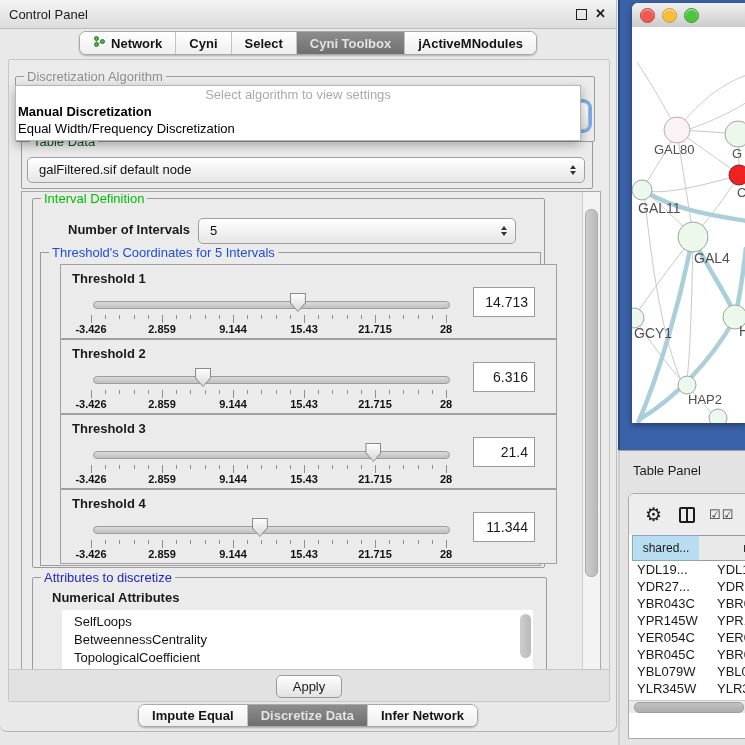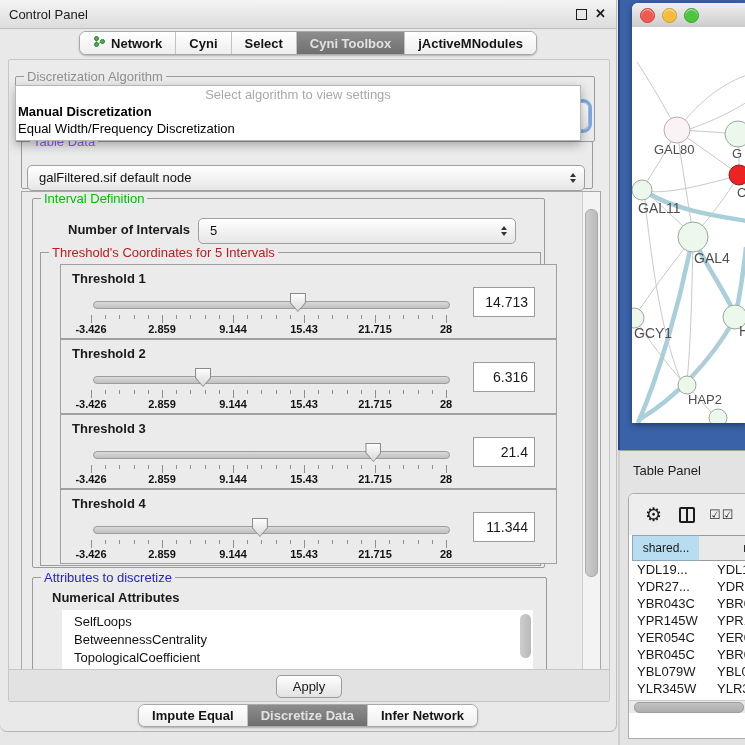--- a/index.html
+++ b/index.html
@@ -45,43 +45,43 @@
 
   
   .popup{position:absolute;left:6px;top:25px;width:564px;height:54px;background:#ffffff;
          border:1px solid #b6b6b6;box-shadow:0 4px 10px rgba(0,0,0,.3);z-index:20;}
   .popup-placeholder{height:17px;line-height:17px;text-align:center;color:#a9a9a9;font-size:13px;}
   .popup-opt{height:17px;line-height:17px;padding-left:2px;font-size:13px;color:#000;}
   .popup-opt.bold{font-weight:bold;}
 
   
   #tabledata-group{left:12px;top:81px;width:570px;height:46px;}
-  #tabledata-group .group-legend{color:#8b5cf6;text-align:center;}
+  #tabledata-group .group-legend{color:#14532d;text-align:center;}
 
   .combo{position:absolute;height:24px;border:1px solid #9f9f9f;border-radius:5px;
          background:linear-gradient(#ffffff,#e6e6e6);box-shadow:inset 0 1px 0 #fff;}
   .combo .combo-text{position:absolute;left:11px;top:4px;font-size:13px;color:#111;white-space:nowrap;}
   .spinner{position:absolute;right:8px;top:50%;transform:translateY(-50%);display:flex;flex-direction:column;gap:2px;}
   .sp-up{width:0;height:0;border-left:3.5px solid transparent;border-right:3.5px solid transparent;border-bottom:4px solid #333;}
   .sp-dn{width:0;height:0;border-left:3.5px solid transparent;border-right:3.5px solid transparent;border-top:4px solid #333;}
-  #tabledata-combo{left:18px;top:105px;width:556px;}
+  #tabledata-combo{left:18px;top:97px;width:556px;}
 
   
   .scrollpane{position:absolute;left:12px;top:131px;width:578px;height:478px;border:1px solid #a8a8a8;
               background:#ebebeb;overflow:hidden;}
   .vscroll{position:absolute;right:0;top:0;bottom:0;width:17px;background:#f3f3f3;border-left:1px solid #cfcfcf;}
   .vscroll-thumb{position:absolute;left:2px;width:11px;border-radius:6px;
                  background:linear-gradient(90deg,#cdcdcd,#b9b9b9);border:1px solid #aaa;}
 
   #interval-group{left:10px;top:6px;width:511px;height:368px;}
   #interval-group > .group-legend{color:#00c000;}
   #noi-label{position:absolute;left:46px;top:30px;font-weight:bold;}
   #noi-combo{left:176px;top:26px;width:316px;}
   #thr-group{position:absolute;left:18px;top:60px;width:499px;height:312px;border:1px solid #9b9b9b;}
-  #thr-group .group-legend{color:#b91c1c;}
+  #thr-group .group-legend{color:#1d4ed8;}
 
   .thr-box{position:absolute;left:38px;width:475px;height:73px;border:1px solid #a0a0a0;background:#ebebeb;padding-left:20px;}
   .thr-label{position:absolute;left:11px;top:6px;font-weight:bold;font-size:13px;}
   .track{position:absolute;left:32px;top:36px;width:355px;height:6px;border-radius:4px;
          background:linear-gradient(#dadada,#c0c0c0);border:1px solid #9d9d9d;}
   .thumb{position:absolute;width:16px;height:19px;top:28px;}
   .t-o{position:absolute;inset:0;background:#8a8a8a;clip-path:polygon(0 0,100% 0,100% 52%,50% 100%,0 52%);}
   .t-i{position:absolute;left:1px;right:1px;top:1px;bottom:1px;background:linear-gradient(#fdfdfd,#d8d8d8);
        clip-path:polygon(0 0,100% 0,100% 52%,50% 100%,0 52%);}
   .tick{position:absolute;top:50px;width:1px;background:#8f8f8f;height:4px;}

